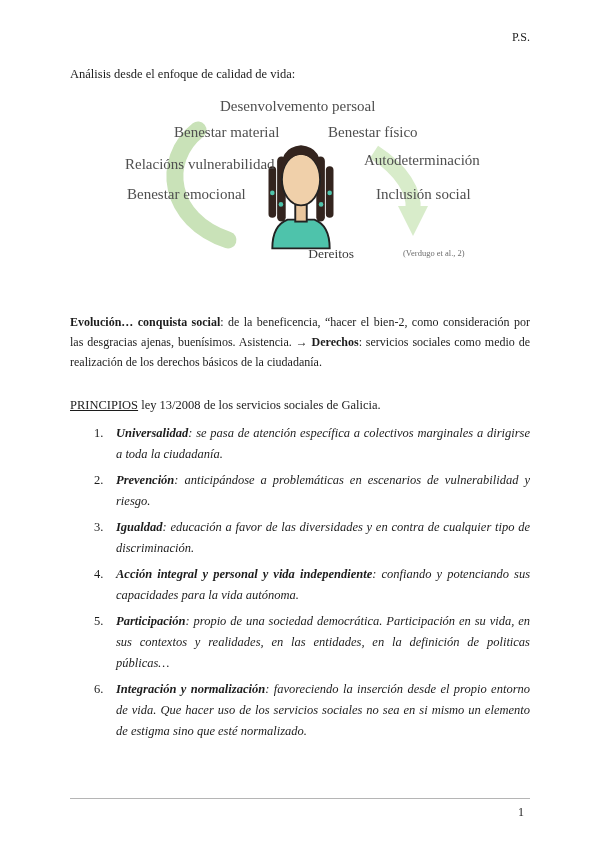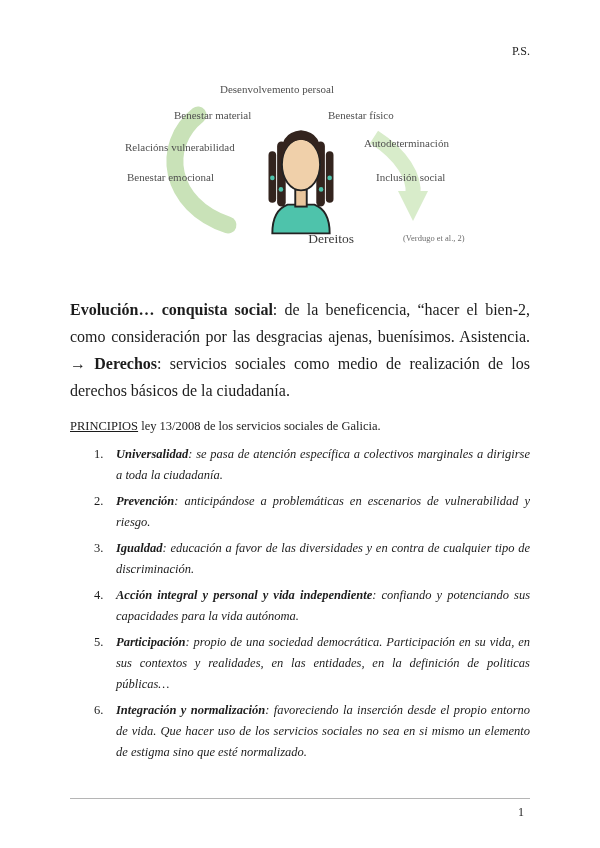--- a/index.html
+++ b/index.html
@@ -7,21 +7,21 @@
   body {
     background:#ffffff;
     font-family:"Liberation Serif", serif;
     color:#1c1c1c;
     position:relative;
     overflow:hidden;
   }
   .page {
     position:relative;
     width:600px; height:848px;
-    padding:44px 70px 0 70px;
+    padding:30px 70px 0 70px;
   }
   .header-right {
     text-align:right;
     font-size:12px;
     margin-bottom:22px;
   }
   .doc-title {
     text-align:center;
     font-weight:bold;
     font-size:12.5px;
@@ -39,42 +39,42 @@
   
   .diagram {
     position:relative;
     width:460px; height:186px;
     margin-bottom:30px;
   }
   .diagram svg.arrows { position:absolute; inset:0; z-index:0; }
   .dlabel {
     position:absolute;
     z-index:2;
-    font-size:11px;
+    font-size:15px;
     color:#4f4f4f;
     white-space:nowrap;
   }
   .figure-wrap { position:absolute; z-index:1; left:188px; top:36px; width:86px; height:118px; }
   .dereitos {
     position:absolute; z-index:2;
     left:178px; top:150px; width:106px;
     text-align:right; font-size:13.5px; color:#3a3a3a;
   }
   .citation {
     position:absolute; z-index:2;
     left:333px; top:152px;
     font-size:8.5px; color:#6d6d6d;
   }
 
   
   .para {
-    font-size:16px;
+    font-size:12px;
     line-height:1.68;
     text-align:justify;
-    margin-bottom:14px;
+    margin-bottom:26px;
   }
   .principios-line { font-size:12.5px; margin-bottom:10px; }
   .principios-line .u { text-decoration:underline;text-align:center; }
 
   ol.plist { list-style:none; margin-left:24px; }
   li.pitem {
     display:flex;
     font-size:12.5px;
     line-height:1.68;
     margin-bottom:5px;
@@ -93,20 +93,21 @@
 </style>
 </head>
 <body>
 
 <div class="page">
 
   <div class="header-right">P.S.</div>
 
 
 
+  <div class="intro-line">Análisis desde el enfoque de calidad de vida:</div>
 
   <div class="diagram">
 
     <svg class="arrows" viewBox="0 0 460 186" aria-hidden="true">
 
       <g>
         <path d="M158 144 C 98 124, 90 64, 128 34" stroke="#c9e2b8" stroke-width="17" fill="none" stroke-linecap="round"></path>
       </g>
 
       <g>

